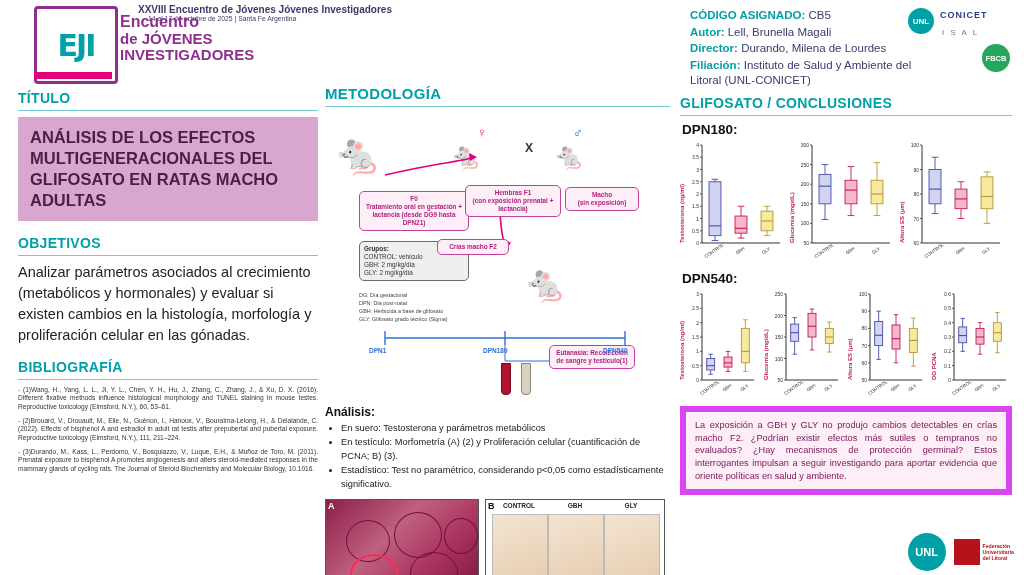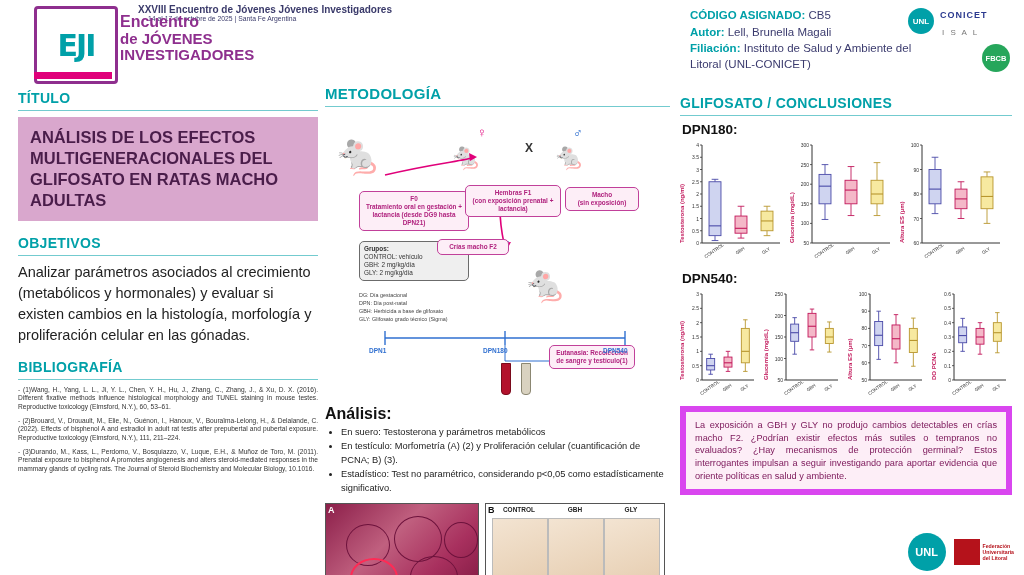--- a/index.html
+++ b/index.html
@@ -68,21 +68,21 @@
     background:#fdeef7;text-align:center;font-size:6.4px;color:#b0227e;
     padding:3px 4px;line-height:1.25;font-weight:bold;}
   .box.grey{border-color:#6b6b6b;background:#efefef;color:#333;font-weight:normal;text-align:left;}
   .legend{position:absolute;font-size:5.4px;color:#444;line-height:1.5;}
   .sym{position:absolute;font-size:13px;font-weight:bold;}
   .pink{color:#e0007a;}
   .blue{color:#2f6fd0;}
   .tl-lbl{position:absolute;font-size:6.5px;color:#2f6fd0;font-weight:bold;}
 
   .analysis{margin-top:2px;}
-  .analysis h4{margin:0 0 3px 0;font-size:16px;color:#111;font-weight:bold;}
+  .analysis h4{margin:0 0 3px 0;font-size:12px;color:#111;font-weight:bold;}
   .analysis ul{margin:0;padding-left:16px;}
   .analysis li{font-size:9.3px;line-height:1.45;color:#222;margin-bottom:1px;}
 
   .fig-row{display:flex;gap:6px;margin-top:8px;}
   .figA{width:152px;height:95px;border:1px solid #555;
     background:linear-gradient(135deg,#8c1f4a,#c0607f 40%,#a8305e 70%,#7d1840);position:relative;}
   .figB{width:178px;height:95px;border:1px solid #555;background:#fff;position:relative;}
   .fig-tag{position:absolute;left:2px;top:1px;font-size:9px;font-weight:bold;color:#fff;}
   .fig-tag.dark{color:#111;}
   .micro{position:absolute;border-radius:50%;border:1.3px solid #6d123c;}
@@ -126,20 +126,24 @@
   </div>
 
   <div class="info">
     <div class="info-row">
       <span class="lbl">CÓDIGO ASIGNADO:</span>
       <span class="val">CB5</span>
     </div>
     <div class="info-row">
       <span class="lbl">Autor:</span>
       <span class="val">Lell, Brunella Magali</span>
+    </div>
+    <div class="info-row">
+      <span class="lbl">Director:</span>
+      <span class="val">Durando, Milena de Lourdes</span>
     </div>
     <div class="info-row">
       <span class="lbl">Filiación:</span>
       <span class="val">Instituto de Salud y Ambiente del Litoral (UNL-CONICET)</span>
     </div>
   </div>
 
   <div class="hlogos">
     <div class="circ unl-c">UNL</div>
     <div class="conicet">CONICET</div>

